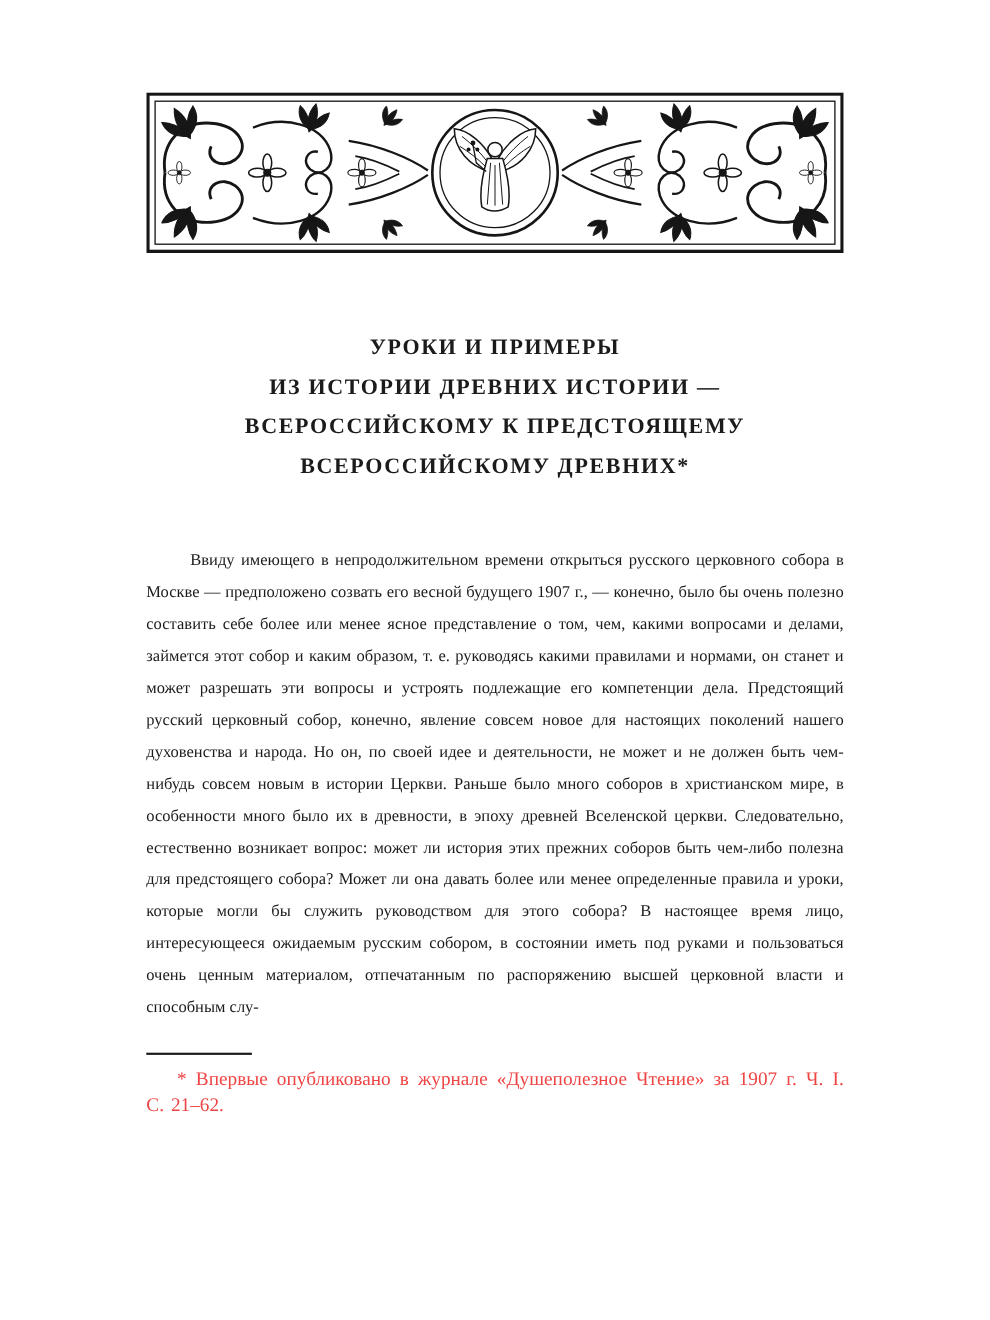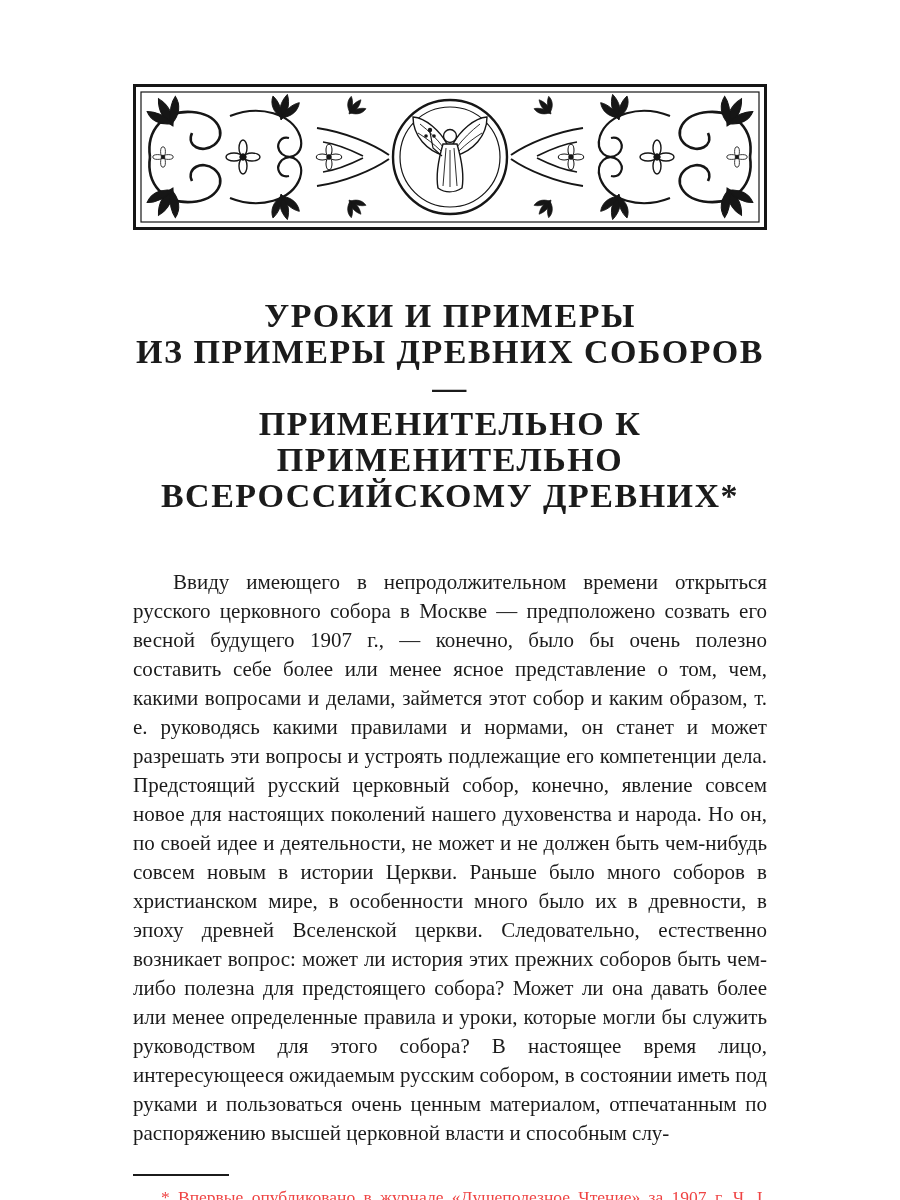--- a/index.html
+++ b/index.html
@@ -16,30 +16,30 @@
     height: 1200px;
     box-sizing: border-box;
     padding: 84px 133px 0 133px;
     color: #1b1b1b;
   }
   .ornament { width: 634px; }
   .ornament svg { display: block; }
   .title {
     margin: 68px 0 0 0;
     text-align: center;
-    font-size: 34px;
+    font-size: 20px;
     font-weight: 700;
     line-height: 36px;
     letter-spacing: 1.5px;
     color: #1b1b1b;
   }
   .title span { display: block; }
   .body-text {
     margin: 54px 0 0 0;
-    font-size: 21px;
+    font-size: 15px;
     line-height: 29px;
     text-align: justify;
     text-indent: 40px;
     color: #1b1b1b;
   }
   .footnote { margin-top: 26px; }
   .footnote-rule {
     width: 96px;
     height: 2px;
     background: #1b1b1b;
@@ -123,22 +123,22 @@
           <circle cx="297" cy="46" r="2.2" fill="#161616" stroke="none"></circle>
           <circle cx="293" cy="52" r="1.8" fill="#161616" stroke="none"></circle>
           <circle cx="301" cy="52" r="1.8" fill="#161616" stroke="none"></circle>
         </g>
       </g>
     </svg>
   </div>
 
   <h1 class="title">
     <span>УРОКИ И ПРИМЕРЫ</span>
-    <span>ИЗ ПРИМЕРЫ ДРЕВНИХ СОБОРОВ —</span>
-    <span>ПРИМЕНИТЕЛЬНО К ПРИМЕНИТЕЛЬНО</span>
+    <span>ИЗ ИСТОРИИ ДРЕВНИХ ИСТОРИИ —</span>
+    <span>ВСЕРОССИЙСКОМУ К ПРЕДСТОЯЩЕМУ</span>
     <span>ВСЕРОССИЙСКОМУ ДРЕВНИХ*</span>
   </h1>
 
   <p class="body-text">Ввиду имеющего в непродолжительном времени открыться русского церковного собора в Москве — предположено созвать его весной будущего 1907 г., — конечно, было бы очень полезно составить себе более или менее ясное представление о том, чем, какими вопросами и делами, займется этот собор и каким образом, т. е. руководясь какими правилами и нормами, он станет и может разрешать эти вопросы и устроять подлежащие его компетенции дела. Предстоящий русский церковный собор, конечно, явление совсем новое для настоящих поколений нашего духовенства и народа. Но он, по своей идее и деятельности, не может и не должен быть чем-нибудь совсем новым в истории Церкви. Раньше было много соборов в христианском мире, в особенности много было их в древности, в эпоху древней Вселенской церкви. Следовательно, естественно возникает вопрос: может ли история этих прежних соборов быть чем-либо полезна для предстоящего собора? Может ли она давать более или менее определенные правила и уроки, которые могли бы служить руководством для этого собора? В настоящее время лицо, интересующееся ожидаемым русским собором, в состоянии иметь под руками и пользоваться очень ценным материалом, отпечатанным по распоряжению высшей церковной власти и способным слу-</p>
 
   <div class="footnote">
     <div class="footnote-rule"></div>
     <p>* Впервые опубликовано в журнале «Душеполезное Чтение» за 1907 г. Ч. I. С. 21–62.</p>
   </div>
 

